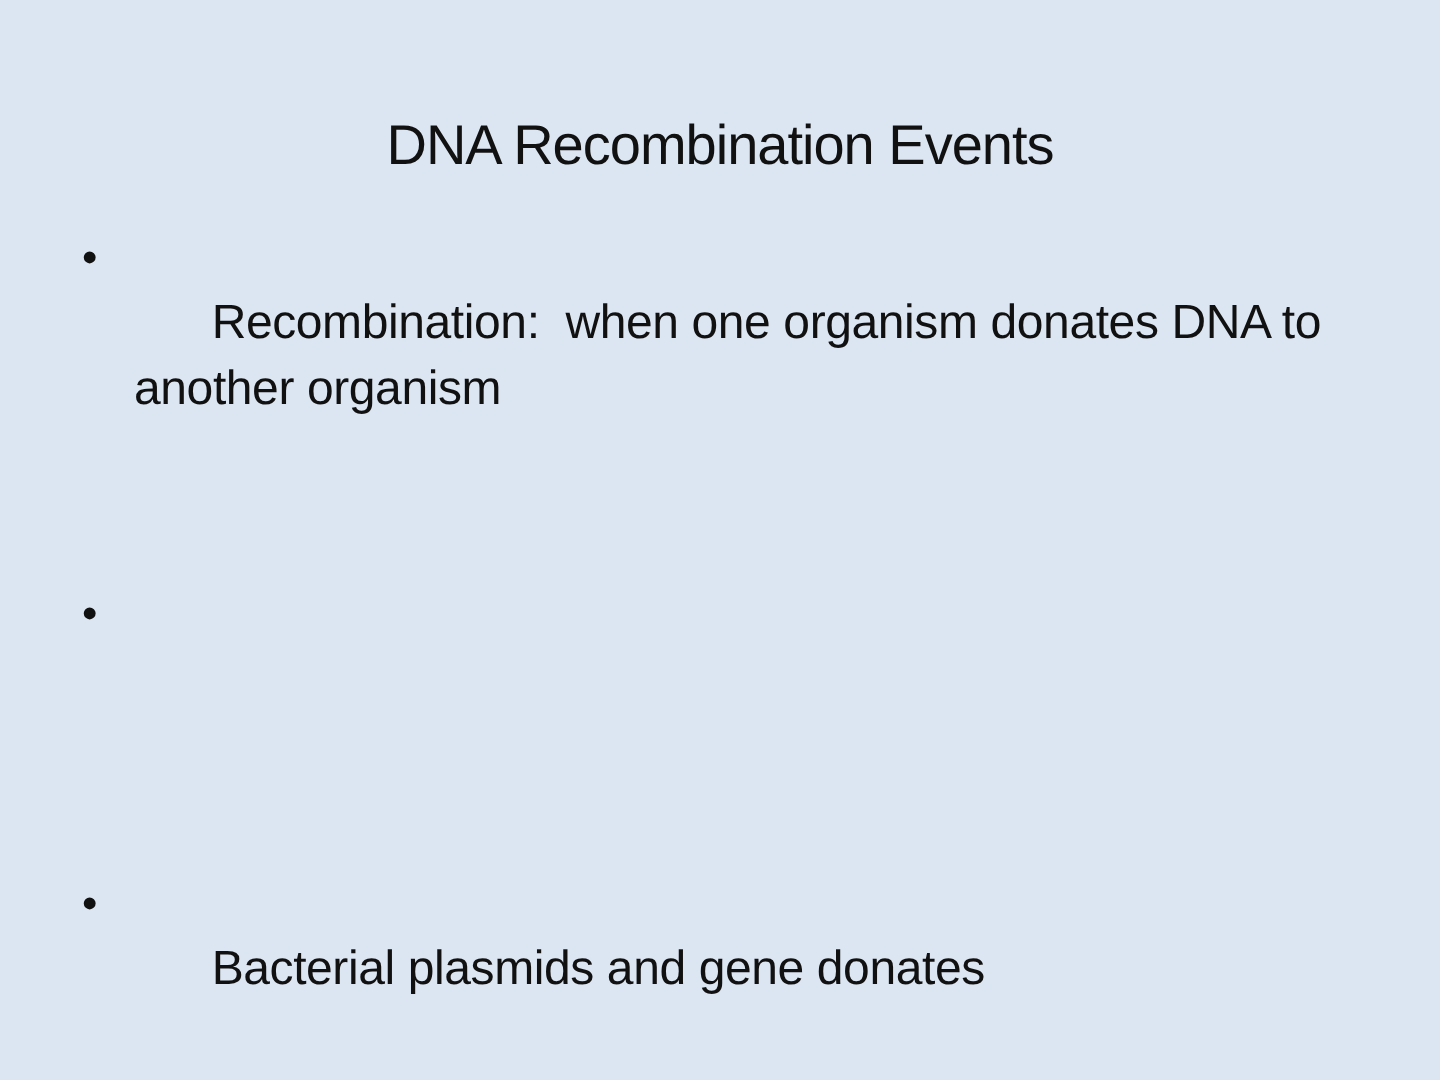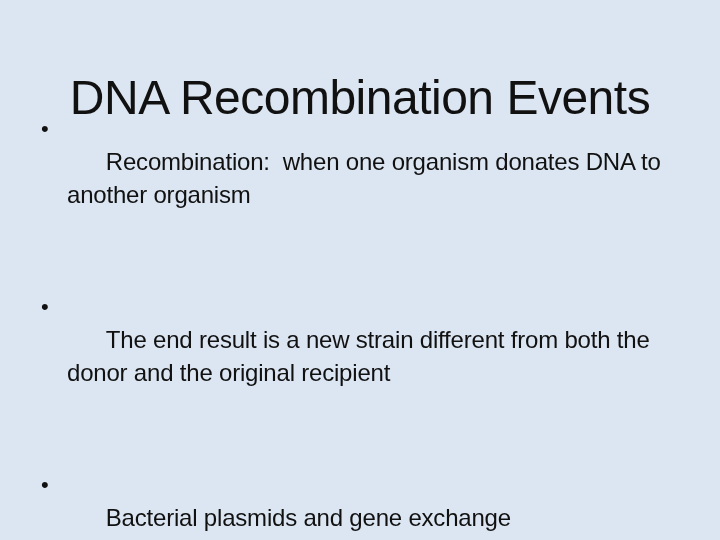--- a/index.html
+++ b/index.html
@@ -18,21 +18,21 @@
     height: 540px;
     background: #dce6f2;
     color: #111111;
   }
   .slide-title {
     position: absolute;
     top: 36px;
     left: 0;
     width: 720px;
     text-align: center;
-    font-size: 48px;
+    font-size: 28px;
     font-weight: 400;
     letter-spacing: -0.5px;
     line-height: 1.25;
     color: #111111;
   }
   .bullet-list {
     position: absolute;
     top: 112px;
     left: 40px;
     width: 660px;
@@ -69,23 +69,22 @@
   <h1 class="slide-title">DNA Recombination Events</h1>
 
   <ul class="bullet-list">
 
     <li class="bullet-item">
       <span class="bullet-glyph">•</span><span class="bullet-bold">Recombination</span><span>:  when one organism donates DNA to
 another organism</span>
     </li>
 
     <li class="bullet-item">
-      <span class="bullet-glyph">•</span><span class="bullet-bold"></span><span>The end result is a new strain different from both the
-donor and the original recipient</span>
+      <span class="bullet-glyph">•</span><span class="bullet-bold"></span>
     </li>
 
     <li class="bullet-item">
-      <span class="bullet-glyph">•</span><span class="bullet-bold"></span><span>Bacterial plasmids and gene exchange</span>
+      <span class="bullet-glyph">•</span><span class="bullet-bold"></span><span>Bacterial plasmids and gene donates</span>
     </li>
 
   </ul>
 
 </div>
 
 </body></html>

